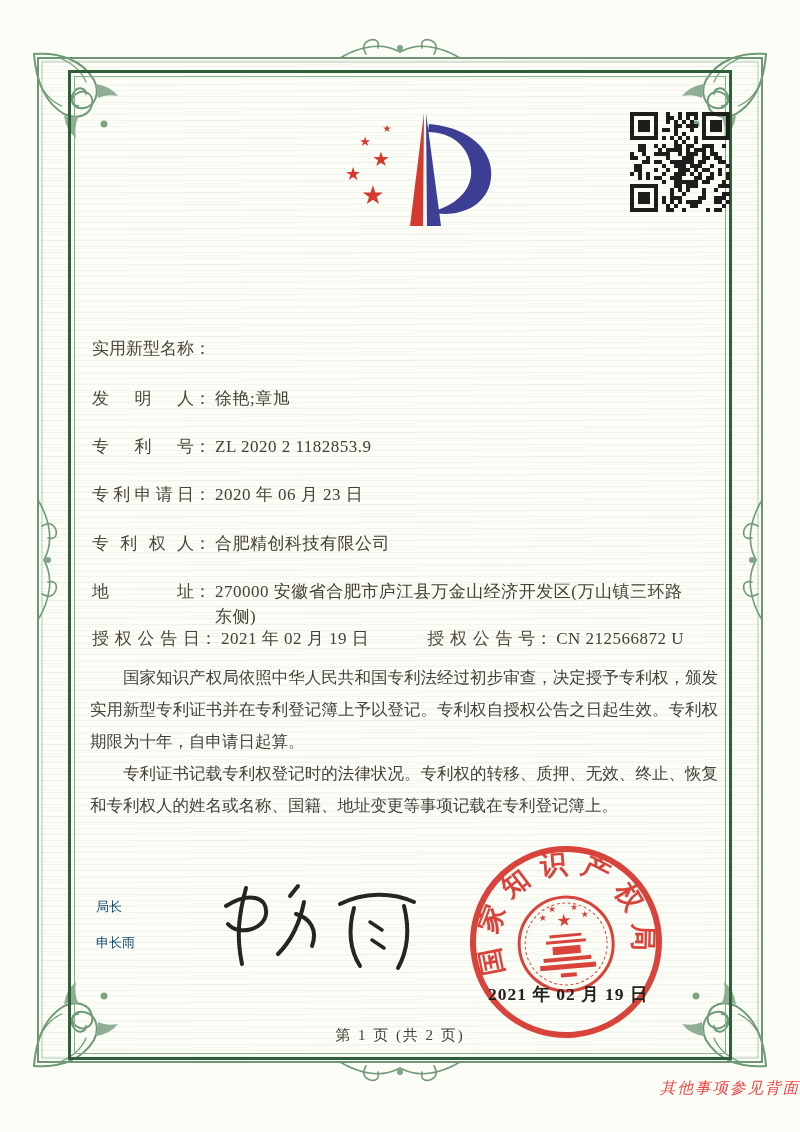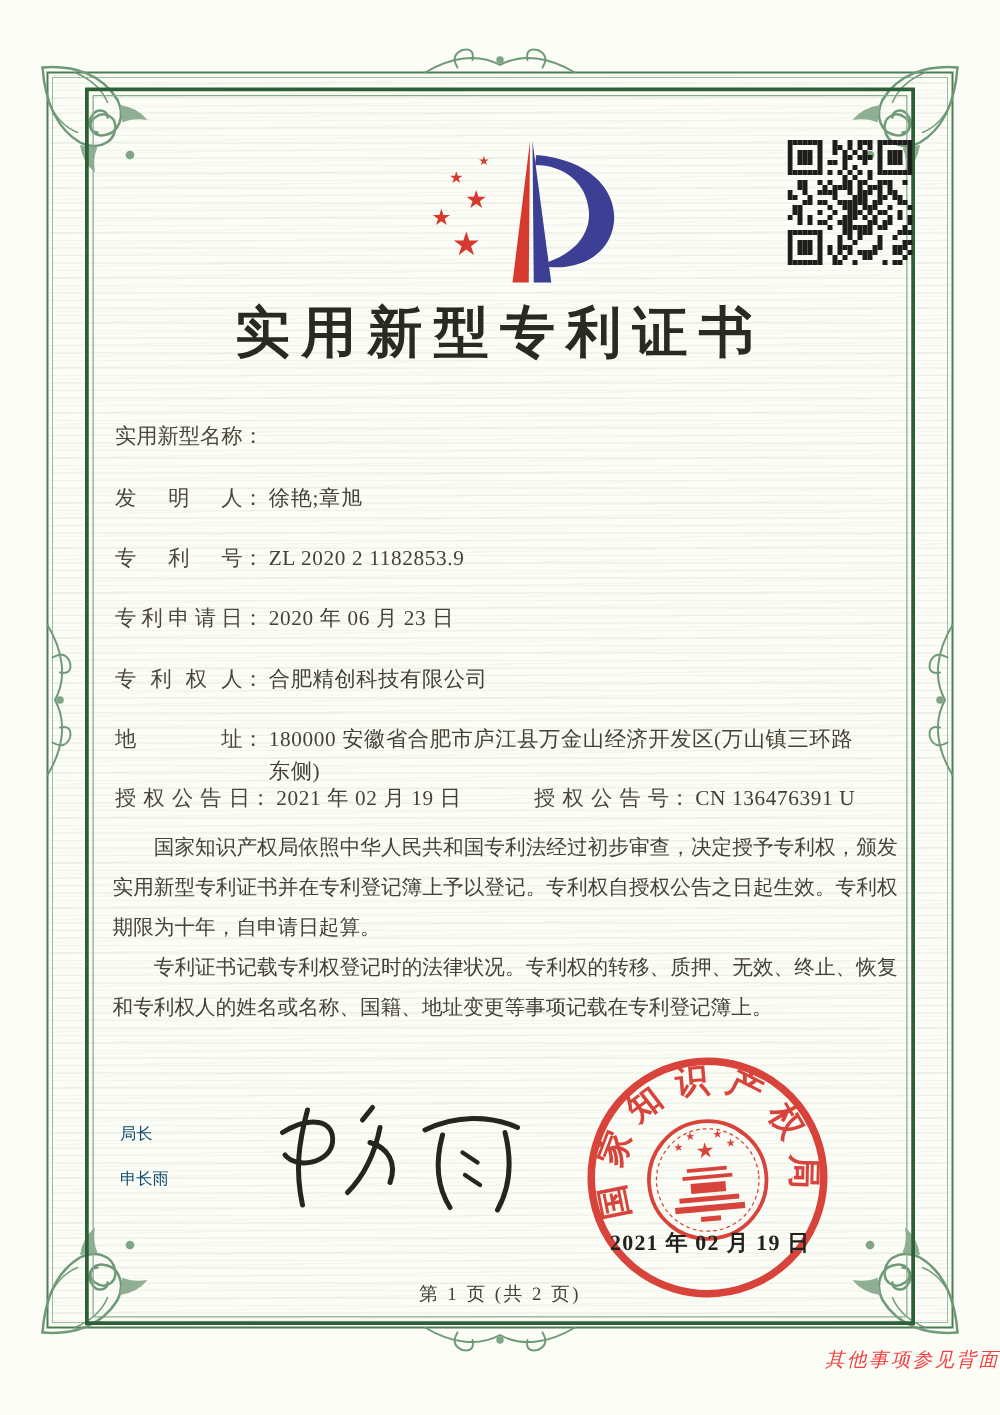--- a/index.html
+++ b/index.html
@@ -411,21 +411,20 @@
       <rect x="64" y="92" width="4" height="4" fill="#1d1d1b"></rect>
       <rect x="92" y="92" width="4" height="4" fill="#1d1d1b"></rect>
       <rect x="36" y="96" width="4" height="4" fill="#1d1d1b"></rect>
       <rect x="40" y="96" width="4" height="4" fill="#1d1d1b"></rect>
       <rect x="52" y="96" width="4" height="4" fill="#1d1d1b"></rect>
       <rect x="76" y="96" width="4" height="4" fill="#1d1d1b"></rect>
       <rect x="84" y="96" width="4" height="4" fill="#1d1d1b"></rect>
       <rect x="88" y="96" width="4" height="4" fill="#1d1d1b"></rect>
     </svg>
 
-  <h1 class="title">实用新型专利证书</h1>
 
   <div class="fields">
     <div class="frow" style="top:336px">
       <span class="flbl">实用新型名称</span>
         <span class="fcolon">：</span>
     </div>
     <div class="frow" style="top:386px">
       <span class="flbl">发明人</span>
         <span class="fcolon">：</span>
         <span class="fval">徐艳;章旭</span>
@@ -441,34 +440,34 @@
         <span class="fval">2020 年 06 月 23 日</span>
     </div>
     <div class="frow" style="top:531px">
       <span class="flbl">专利权人</span>
         <span class="fcolon">：</span>
         <span class="fval">合肥精创科技有限公司</span>
     </div>
     <div class="frow" style="top:579px">
       <span class="flbl">地址</span>
         <span class="fcolon">：</span>
-        <span class="fval">180000  安徽省合肥市庐江县万金山经济开发区(万山镇三环路东侧)</span>
+        <span class="fval">270000  安徽省合肥市庐江县万金山经济开发区(万山镇三环路东侧)</span>
     </div>
   </div>
 
   <div class="grant-row">
     <span class="pair">
       <span class="flbl" style="width:108px">授权公告日</span>
         <span class="fcolon">：</span>
         <span class="fval">2021 年 02 月 19 日</span>
     </span>
     <span class="pair">
       <span class="flbl" style="width:108px">授权公告号</span>
         <span class="fcolon">：</span>
-        <span class="fval">CN 136476391 U</span>
+        <span class="fval">CN 212566872 U</span>
     </span>
   </div>
 
   <div class="paras">
     <p>国家知识产权局依照中华人民共和国专利法经过初步审查，决定授予专利权，颁发实用新型专利证书并在专利登记簿上予以登记。专利权自授权公告之日起生效。专利权期限为十年，自申请日起算。</p>
     <p>专利证书记载专利权登记时的法律状况。专利权的转移、质押、无效、终止、恢复和专利权人的姓名或名称、国籍、地址变更等事项记载在专利登记簿上。</p>
   </div>
 
   <div class="signer">
     <div>局长</div>

